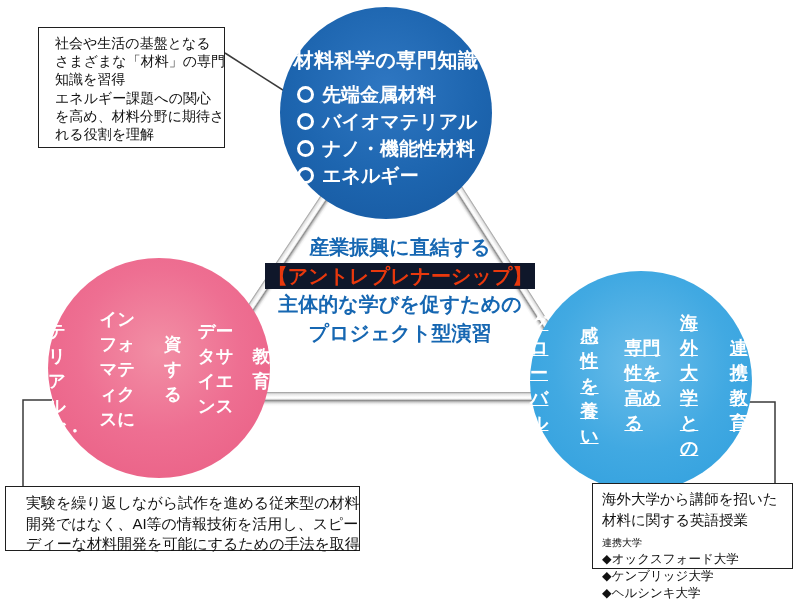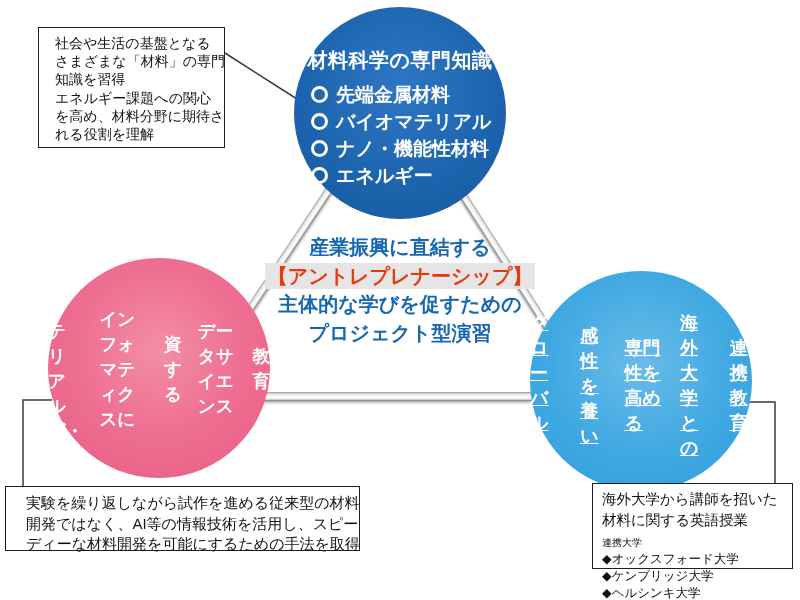--- a/index.html
+++ b/index.html
@@ -15,21 +15,21 @@
       #8c8c8c 60%, #c9c9c9 72%, #f4f4f4 86%, #ffffff 100%);
   }
   .tube-left{left:220px;top:347px;width:238px;transform-origin:0 0;transform:rotate(-56.4deg);}
   .tube-right{left:440px;top:152px;width:227px;transform-origin:0 0;transform:rotate(57.4deg);}
   .tube-bottom{left:150px;top:392px;width:500px;height:14px;}
   
   .callouts{position:absolute;left:0;top:0;z-index:1;}
   
   .circle{position:absolute;border-radius:50%;z-index:2;color:#fff;font-weight:bold;}
   .circle-top{
-    left:294px;top:7px;width:212px;height:212px;
+    left:280px;top:7px;width:212px;height:212px;
     background:radial-gradient(circle at 50% 38%, #2f77c2 0%, #1d65af 55%, #16589f 100%);
   }
   .circle-left{
     left:48px;top:258px;width:222px;height:220px;
     background:radial-gradient(circle at 50% 42%, #f28fa5 0%, #ee6f92 48%, #e95c82 100%);
   }
   .circle-right{
     left:530px;top:271px;width:222px;height:220px;
     background:radial-gradient(circle at 50% 42%, #69bce9 0%, #41a9e2 52%, #2e9edd 100%);
     text-decoration:underline;
@@ -43,21 +43,21 @@
   }
   .c-lines{display:flex;flex-direction:row;align-items:center;gap:16px;}
   .circle-left .c-lines{margin-top:36px;font-size:17.5px;line-height:25px;}
   .circle-right .c-lines{margin-top:40px;font-size:18px;line-height:25px;}
   
   .center-block{
     position:absolute;left:240px;top:233px;width:320px;z-index:3;
     text-align:center;font-weight:bold;font-size:20px;line-height:28.5px;color:#1667b2;
   }
   .hl{
-    display:inline-block;background:#e5e5e5;color:#e8380d;padding:0 3px;line-height:26px;
+    display:inline-block;background:#0f172a;color:#e8380d;padding:0 3px;line-height:26px;
   }
   
   .note{
     position:absolute;background:#fff;border:1.5px solid #1f1f1f;color:#111;z-index:4;
     box-sizing:border-box;
   }
   .note-tl{left:38px;top:27px;width:187px;height:121px;padding:6px 16px;font-size:14px;line-height:18.2px;}
   .note-bl{left:5px;top:486px;width:355px;height:65px;padding:6px 20px;font-size:15px;line-height:20.5px;}
   .note-br{left:592px;top:483px;width:201px;height:86px;padding:5px 9px;}
   .note-br .br-title{font-size:14.5px;line-height:20.5px;font-weight:500;}

